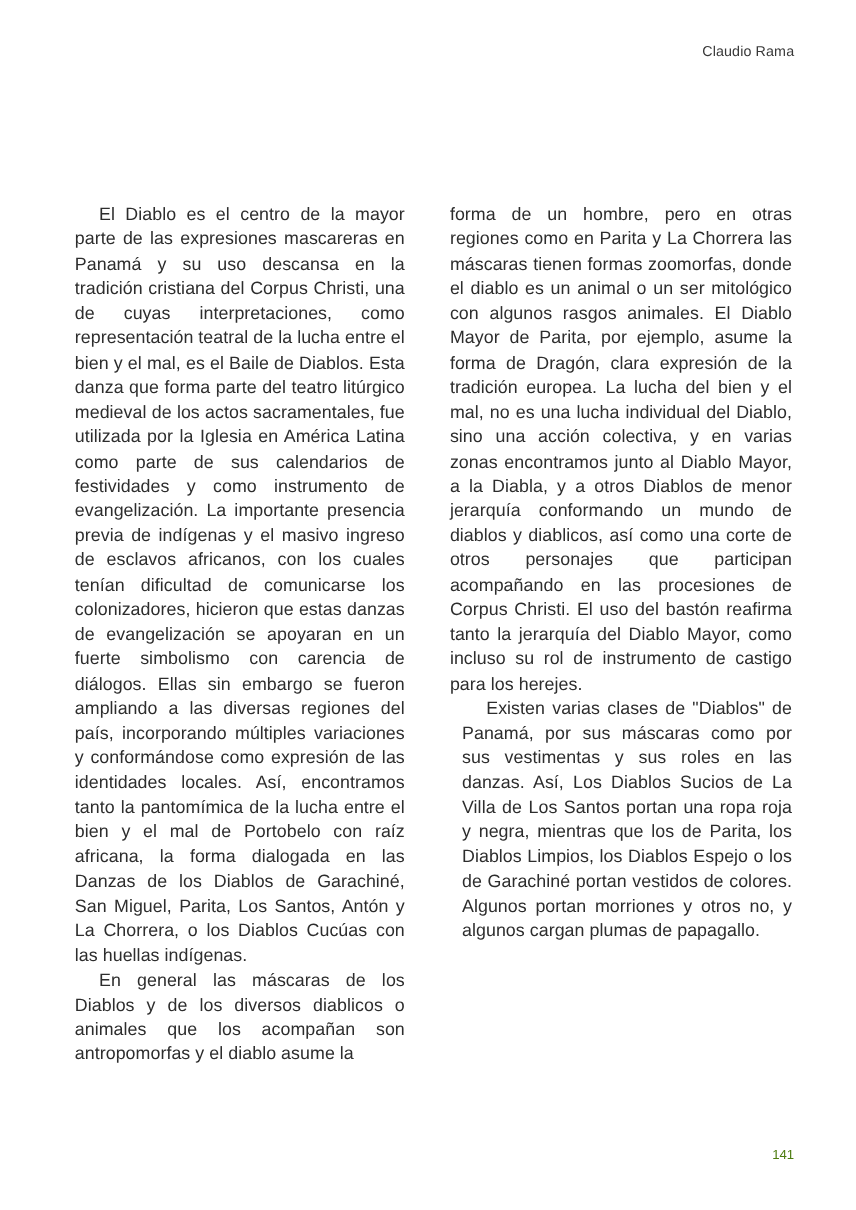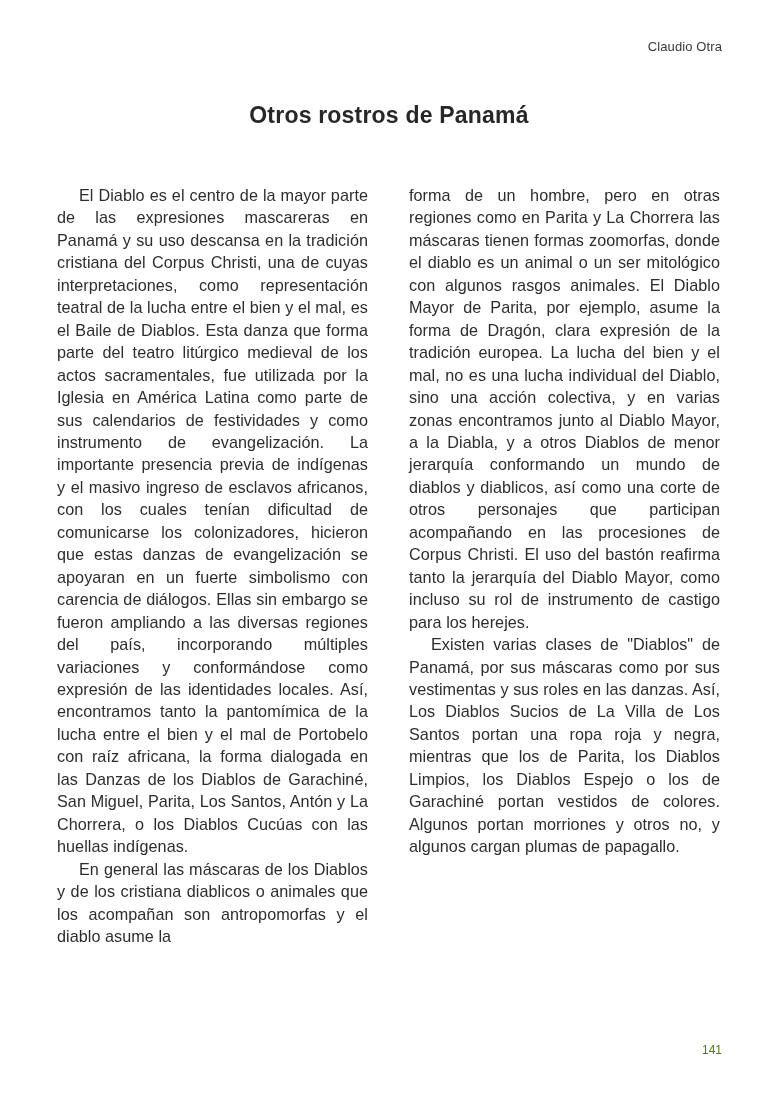--- a/index.html
+++ b/index.html
@@ -50,44 +50,43 @@
   }
   .col {
     flex: 1;
     font-size: 16.2px;
     line-height: 22.45px;
     text-align: justify;
     color: #2d2d2d;
     letter-spacing: 0.05px;
   }
   .col p { margin: 0; }
-  .col p.indent { text-indent: 22px; }
+  .col p.indent { text-indent: 22px; margin-left: 11px; }
   .page-number {
     position: absolute;
     top: 1043px;
     right: 56px;
     font-size: 12px;
     line-height: 15px;
     color: #4d7c0f;
   }
 </style>
 </head>
 <body>
 
 <div class="page">
 
-  <div class="running-header">Claudio Otra</div>
+  <div class="running-header">Claudio Rama</div>
 
-  <h1 class="title">Otros rostros de Panamá</h1>
 
   <div class="body-columns">
 
     <div class="col">
       <p class="indent">El Diablo es el centro de la mayor parte de las expresiones mascareras en Panamá y su uso descansa en la tradición cristiana del Corpus Christi, una de cuyas interpretaciones, como representación teatral de la lucha entre el bien y el mal, es el Baile de Diablos. Esta danza que forma parte del teatro litúrgico medieval de los actos sacramentales, fue utilizada por la Iglesia en América Latina como parte de sus calendarios de festividades y como instrumento de evangelización. La importante presencia previa de indígenas y el masivo ingreso de esclavos africanos, con los cuales tenían dificultad de comunicarse los colonizadores, hicieron que estas danzas de evangelización se apoyaran en un fuerte simbolismo con carencia de diálogos. Ellas sin embargo se fueron ampliando a las diversas regiones del país, incorporando múltiples variaciones y conformándose como expresión de las identidades locales. Así, encontramos tanto la pantomímica de la lucha entre el bien y el mal de Portobelo con raíz africana, la forma dialogada en las Danzas de los Diablos de Garachiné, San Miguel, Parita, Los Santos, Antón y La Chorrera, o los Diablos Cucúas con las huellas indígenas.</p>
-      <p class="indent">En general las máscaras de los Diablos y de los cristiana diablicos o animales que los acompañan son antropomorfas y el diablo asume la</p>
+      <p class="indent">En general las máscaras de los Diablos y de los diversos diablicos o animales que los acompañan son antropomorfas y el diablo asume la</p>
     </div>
 
     <div class="col">
       <p>forma de un hombre, pero en otras regiones como en Parita y La Chorrera las máscaras tienen formas zoomorfas, donde el diablo es un animal o un ser mitológico con algunos rasgos animales. El Diablo Mayor de Parita, por ejemplo, asume la forma de Dragón, clara expresión de la tradición europea. La lucha del bien y el mal, no es una lucha individual del Diablo, sino una acción colectiva, y en varias zonas encontramos junto al Diablo Mayor, a la Diabla, y a otros Diablos de menor jerarquía conformando un mundo de diablos y diablicos, así como una corte de otros personajes que participan acompañando en las procesiones de Corpus Christi. El uso del bastón reafirma tanto la jerarquía del Diablo Mayor, como incluso su rol de instrumento de castigo para los herejes.</p>
       <p class="indent">Existen varias clases de "Diablos" de Panamá, por sus máscaras como por sus vestimentas y sus roles en las danzas. Así, Los Diablos Sucios de La Villa de Los Santos portan una ropa roja y negra, mientras que los de Parita, los Diablos Limpios, los Diablos Espejo o los de Garachiné portan vestidos de colores. Algunos portan morriones y otros no, y algunos cargan plumas de papagallo.</p>
     </div>
 
   </div>
 
   <div class="page-number">141</div>

